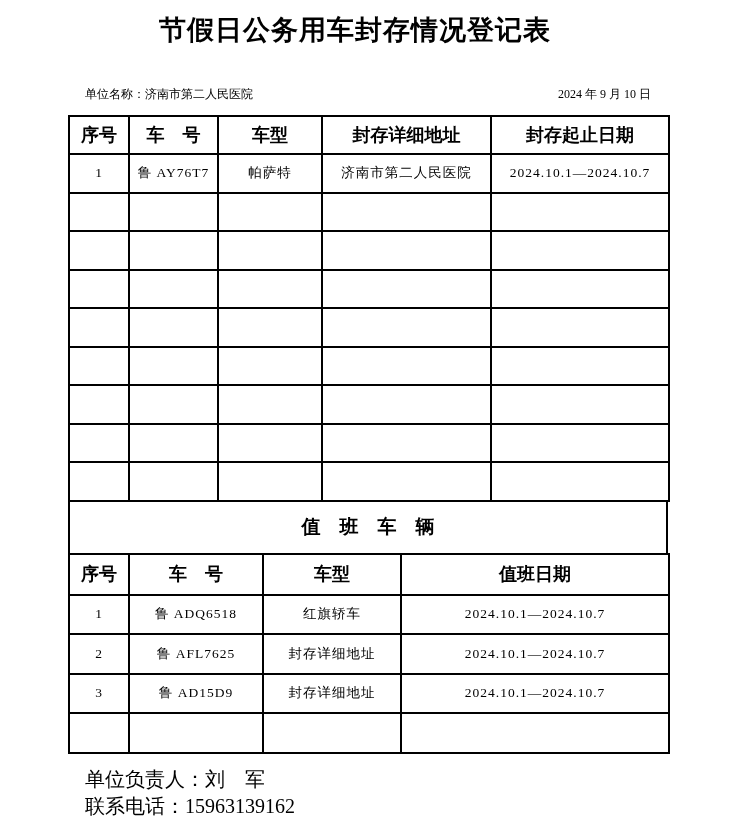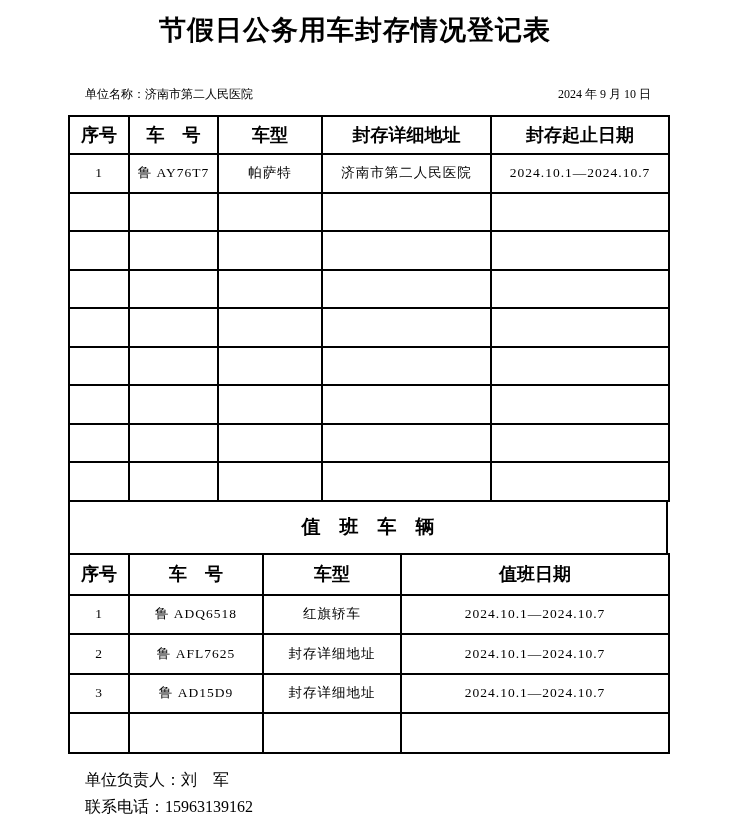--- a/index.html
+++ b/index.html
@@ -54,21 +54,21 @@
     box-sizing: border-box;
     width: 600px; height: 51px;
     border-left: 2px solid #000000;
     border-right: 2px solid #000000;
     display: flex; align-items: center; justify-content: center;
     font-size: 19px; font-weight: bold;
   }
 
   .footer {
     position: absolute; top: 766px; left: 85px; width: 566px;
-    font-size: 16px;
+    font-size: 20px;
   }
   .footer-line {
     display: flex;
     height: 27px; line-height: 27px;
   }
   .footer-left  { width: 320px; }
   .footer-right { width: 246px; }
 </style>
 </head>
 <body>

